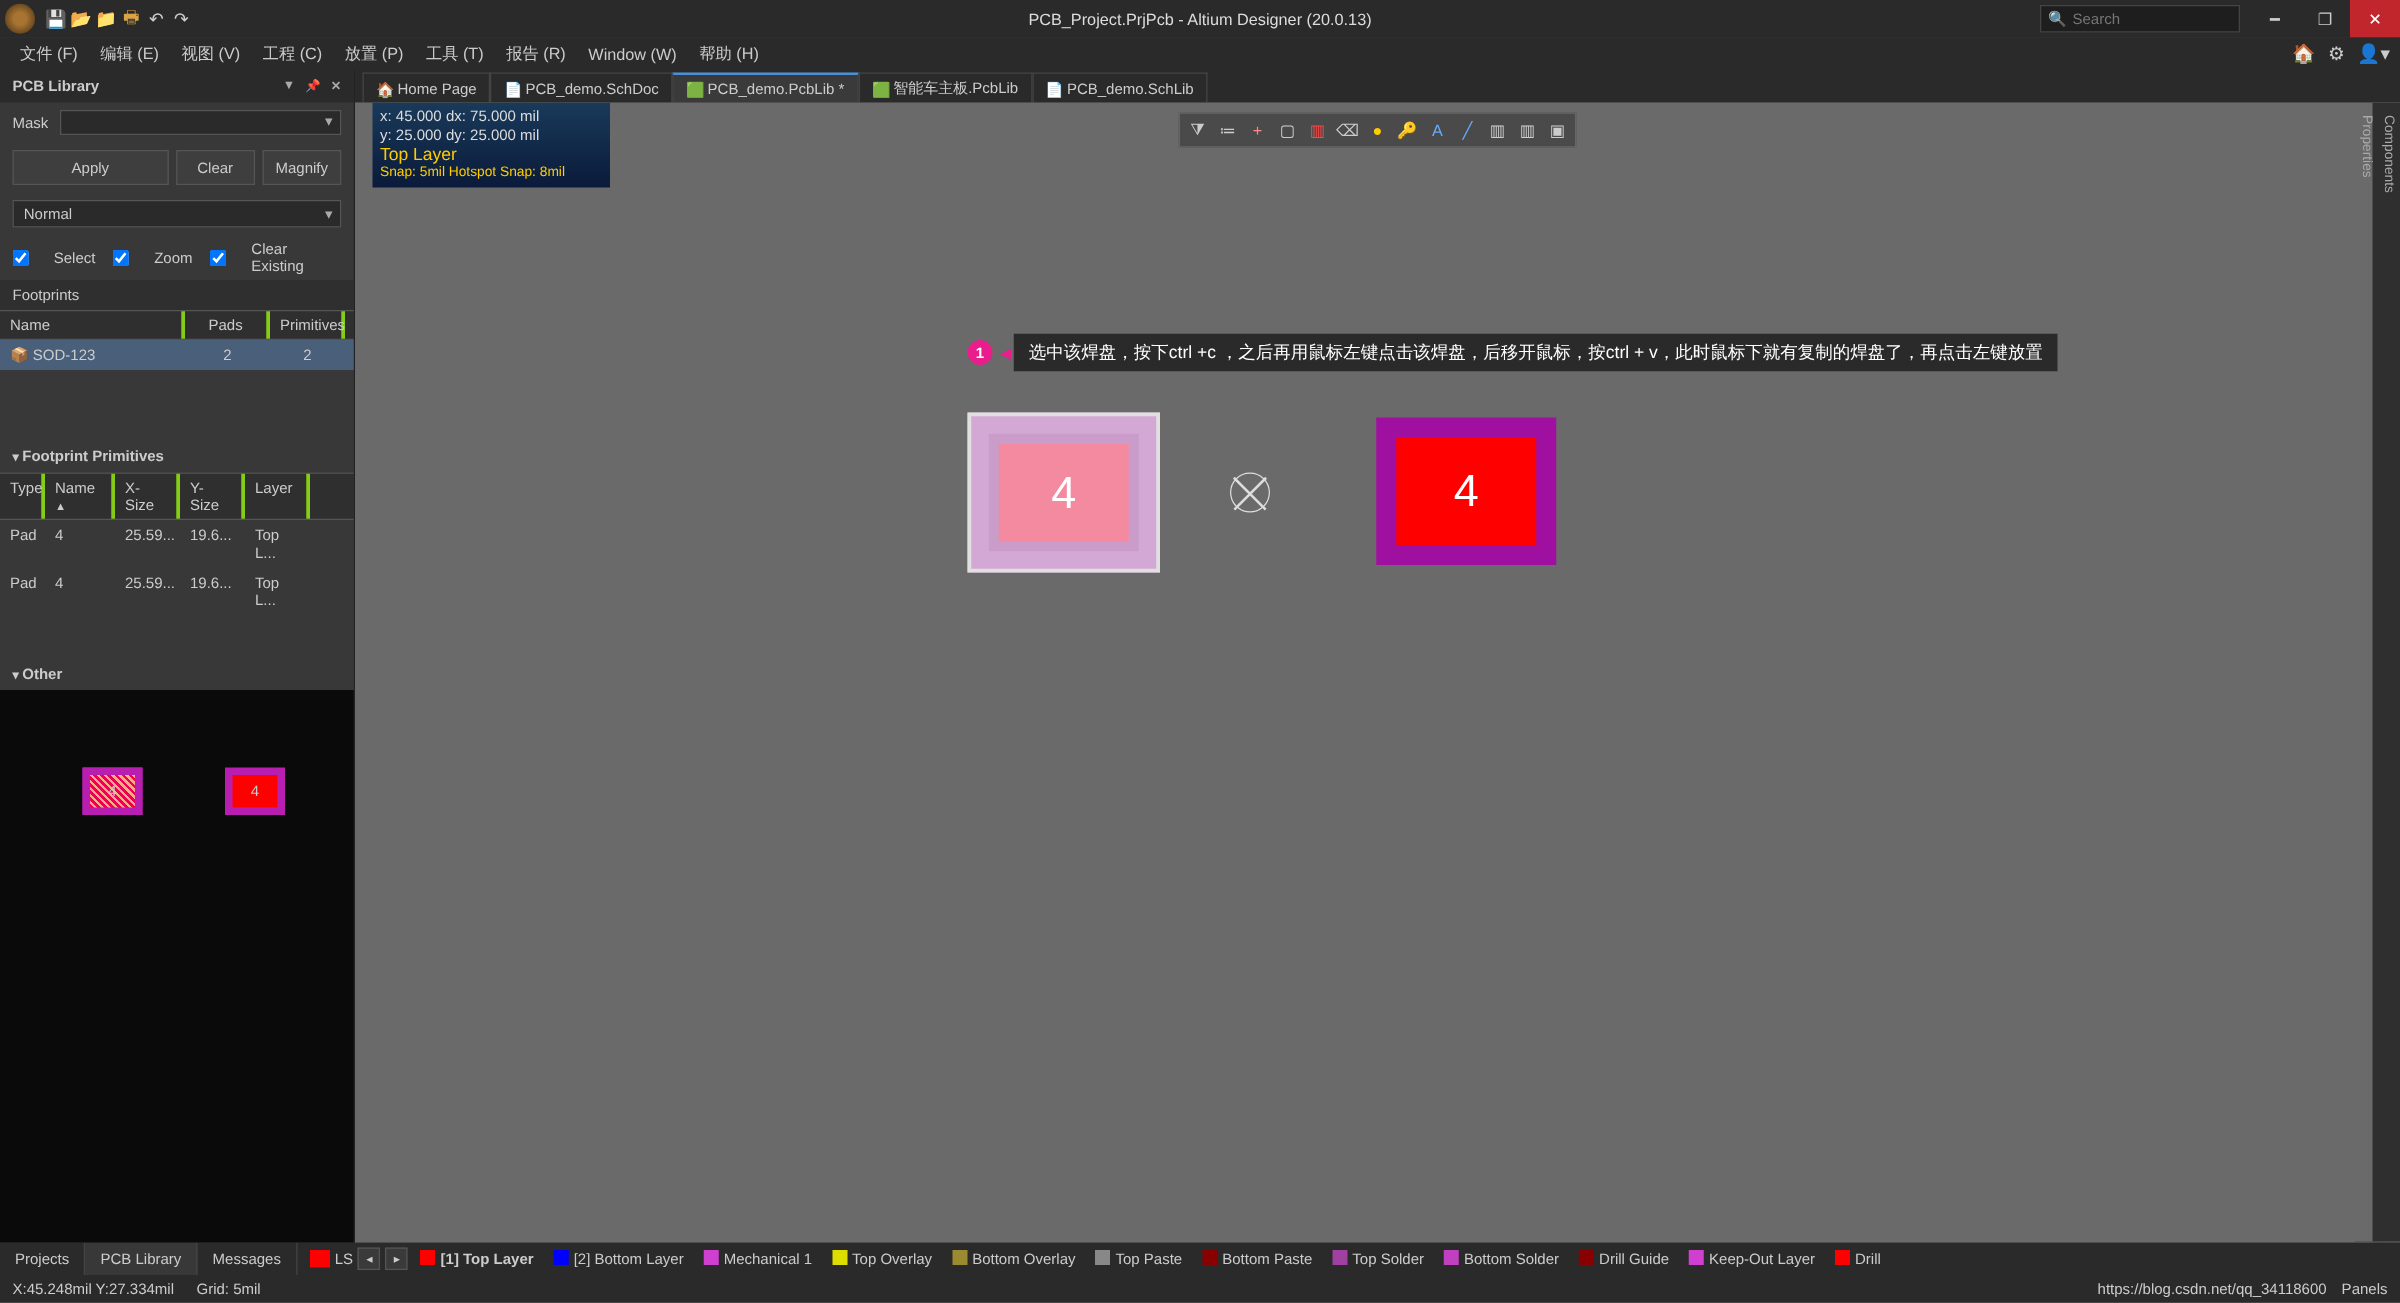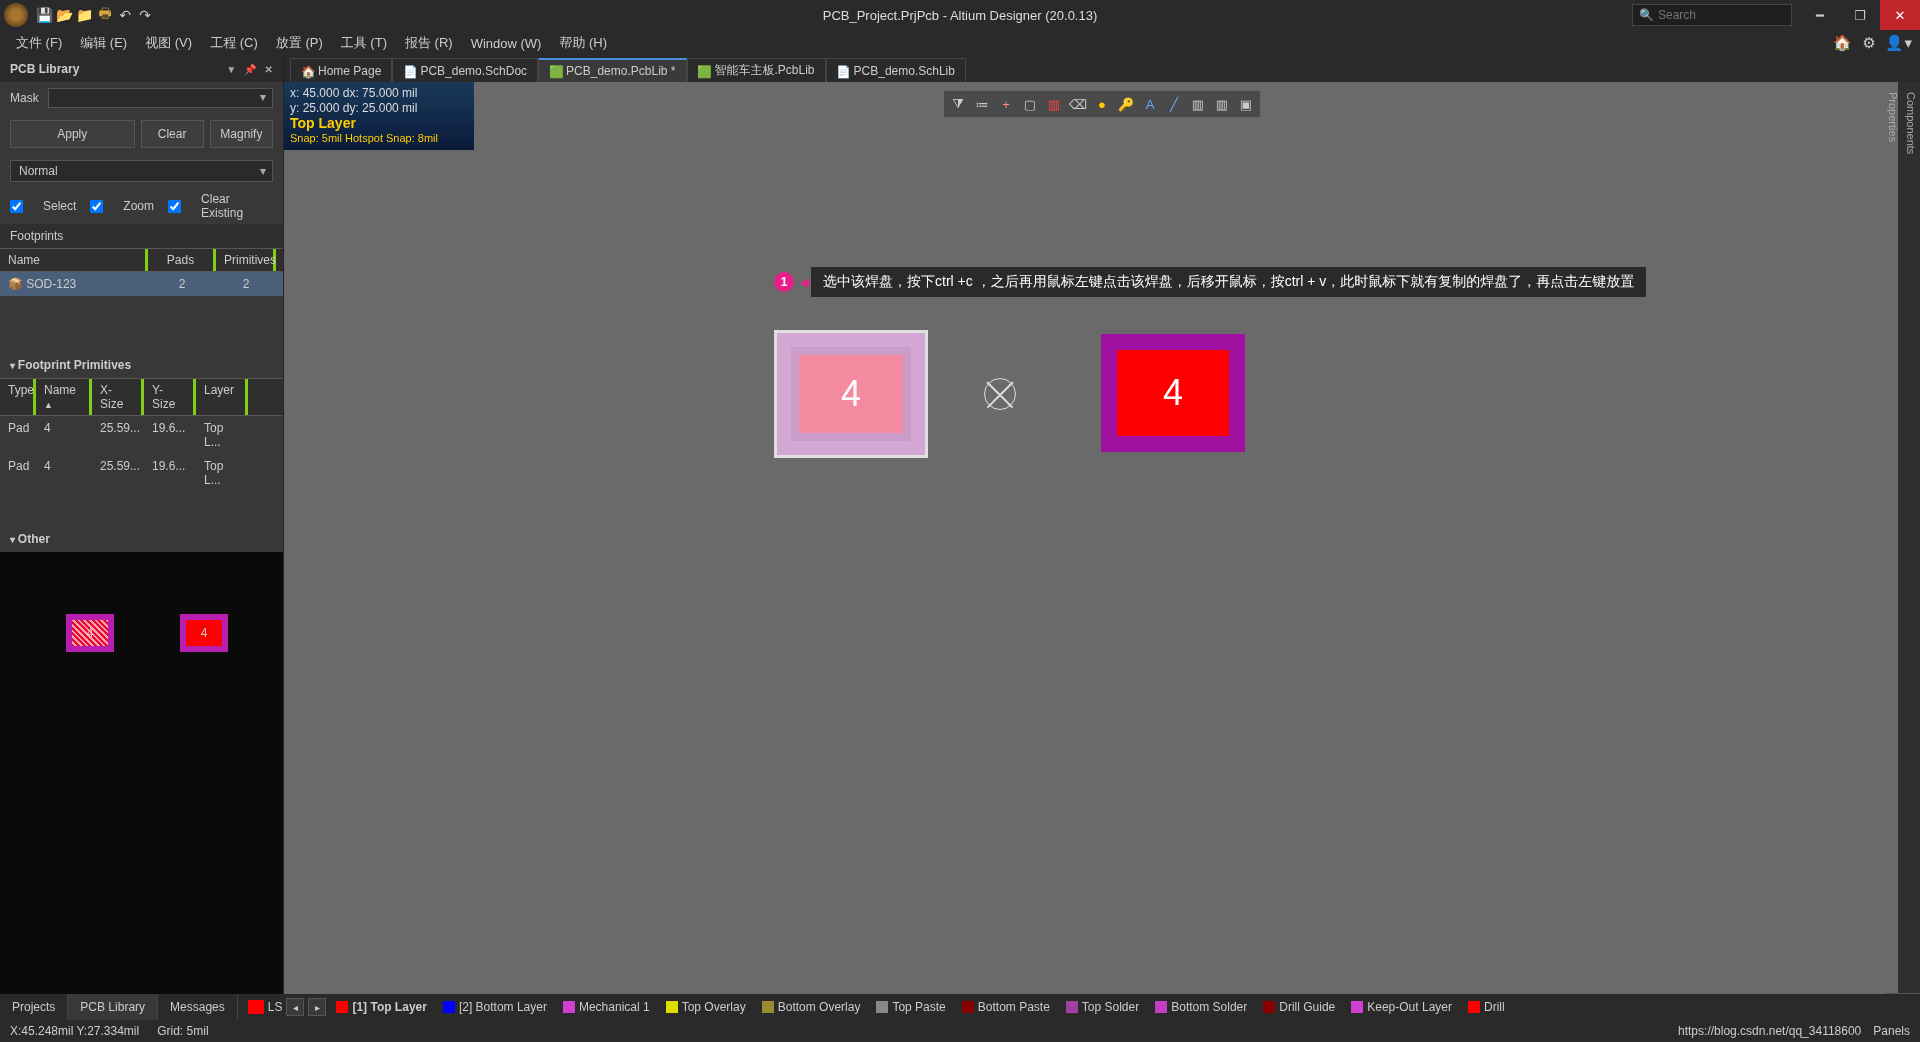--- a/index.html
+++ b/index.html
@@ -57,23 +57,23 @@
 .other-preview .p1 span{position:relative;z-index:2}
 .other-preview .p2{left:180px;background:#b81fb0}
 .other-preview .p2::after{content:"";position:absolute;inset:6px;background:#f00}
 .other-preview .p2 span{position:relative;z-index:2}
 .editor{flex:1;display:flex;flex-direction:column;position:relative}
 .tabstrip{height:26px;background:#2a2a2a;display:flex;align-items:flex-end;padding-left:6px;gap:0}
 .etab{height:24px;padding:0 10px;display:flex;align-items:center;gap:5px;background:#2a2a2a;border:1px solid #444;border-bottom:none;cursor:pointer;font-size:12px;color:#bbb}
 .etab.active{background:#3a3a3a;border-top:2px solid #4a90d9}
 .etab .eicon{width:12px;height:12px}
 .canvas{flex:1;background:#6a6a6a;position:relative;overflow:hidden}
-.hud{position:absolute;top:0;left:0;width:190px;background:linear-gradient(#1a3a5a,#0a1a3a);padding:4px 6px;font-family:monospace;font-size:12px;line-height:15px}
+.hud{position:absolute;top:0;left:14px;width:190px;background:linear-gradient(#1a3a5a,#0a1a3a);padding:4px 6px;font-family:monospace;font-size:12px;line-height:15px}
 .hud .coord{color:#ddd}
-.hud .layer{color:#ffcc00;font-weight:bold;font-size:14px}
+.hud .layer{color:#ffcc00;font-weight:normal;font-size:14px}
 .hud .snap{color:#ffcc00;font-size:11px}
 .topcontrols{position:absolute;top:8px;left:50%;transform:translateX(-50%);display:flex;gap:2px;background:#4a4a4a;padding:3px;border:1px solid #666}
 .tc{width:22px;height:20px;display:flex;align-items:center;justify-content:center;cursor:pointer;font-size:13px}
 .annotation{position:absolute;top:185px;left:490px;display:flex;align-items:center}
 .annot-badge{width:20px;height:20px;background:#e91e8c;border-radius:50%;color:#fff;display:flex;align-items:center;justify-content:center;font-weight:bold;margin-right:6px}
 .annot-text{background:#2a2a2a;padding:6px 12px;color:#fff;font-size:14px}
 .pad-sel{position:absolute;top:248px;left:490px;width:154px;height:128px;background:#d4a8d4;border:3px solid #e0e0e0}
 .pad-sel::before{content:"";position:absolute;inset:14px;background:#c99cc9}
 .pad-sel .inner{position:absolute;inset:22px;background:#f48aa0;display:flex;align-items:center;justify-content:center;font-size:36px;color:#fff}
 .pad-norm{position:absolute;top:252px;left:817px;width:144px;height:118px;background:#a010a0}
@@ -83,21 +83,21 @@
 .origin::before{width:120%;height:1.5px;top:50%;left:-10%;transform:rotate(45deg)}
 .origin::after{width:120%;height:1.5px;top:50%;left:-10%;transform:rotate(-45deg)}
 .vsidebar{position:absolute;right:0;top:0;width:22px;background:#2f2f2f;display:flex;flex-direction:column;writing-mode:vertical-rl;text-orientation:mixed}
 .vtab{padding:10px 3px;border-bottom:1px solid #555;cursor:pointer;font-size:11px;color:#aaa}
 .bottombar{height:26px;background:#2a2a2a;display:flex;align-items:center}
 .bbtab{padding:0 12px;height:100%;display:flex;align-items:center;cursor:pointer;border-right:1px solid #444;font-size:12px}
 .bbtab.active{background:#383838}
 .layerbar{flex:1;display:flex;align-items:center;padding-left:10px;gap:4px;font-size:12px}
 .lsw{width:16px;height:14px}
 .lnav{width:18px;height:18px;display:flex;align-items:center;justify-content:center;background:#3a3a3a;border:1px solid #555;cursor:pointer;font-size:10px}
-.litem{display:flex;align-items:center;gap:4px;padding:0 6px;cursor:pointer}
+.litem{display:flex;gap:4px;padding:0 6px;cursor:pointer}
 .litem .sw{width:12px;height:12px}
 .litem.active{font-weight:bold}
 .statusbar{height:22px;background:#2a2a2a;display:flex;align-items:center;padding:0 10px;font-size:12px;justify-content:space-between}
 .statusbar .sl{display:flex;gap:18px}
 .statusbar .sr{display:flex;gap:12px;align-items:center;color:#888}
 </style>
 </head>
 <body>
 
 <div class="titlebar">

